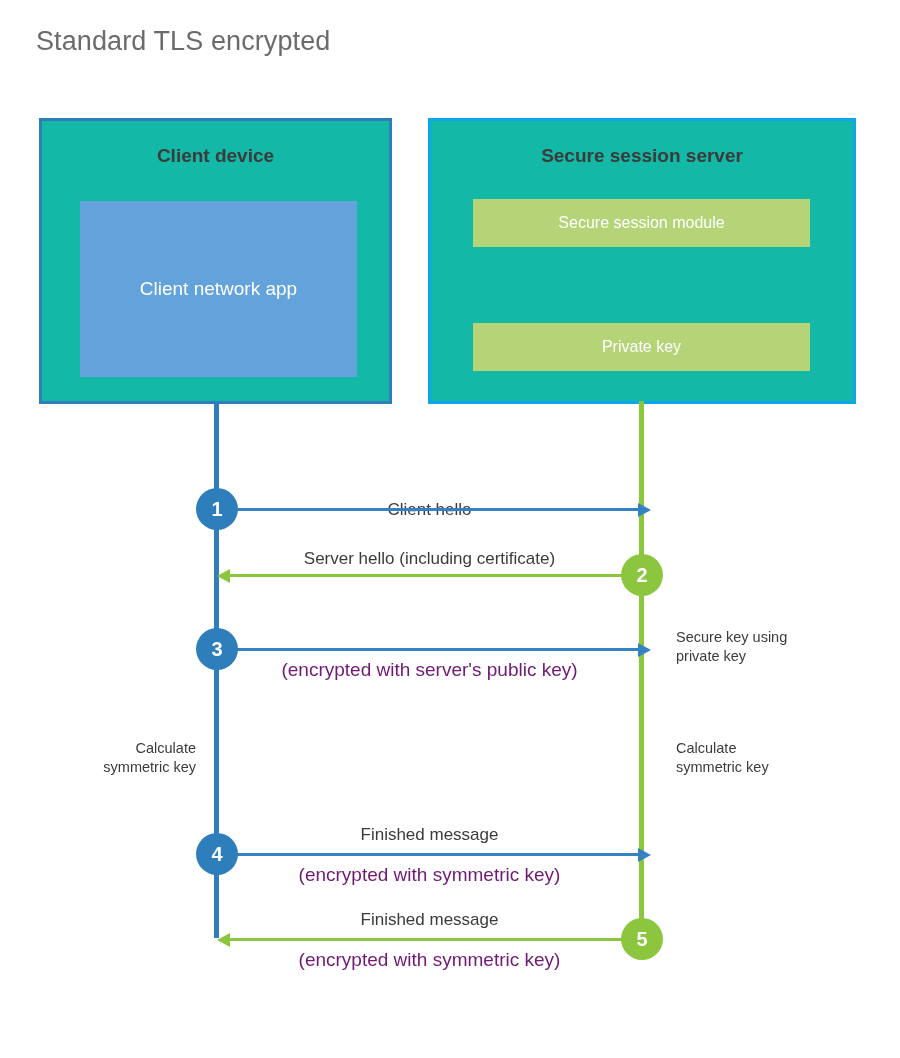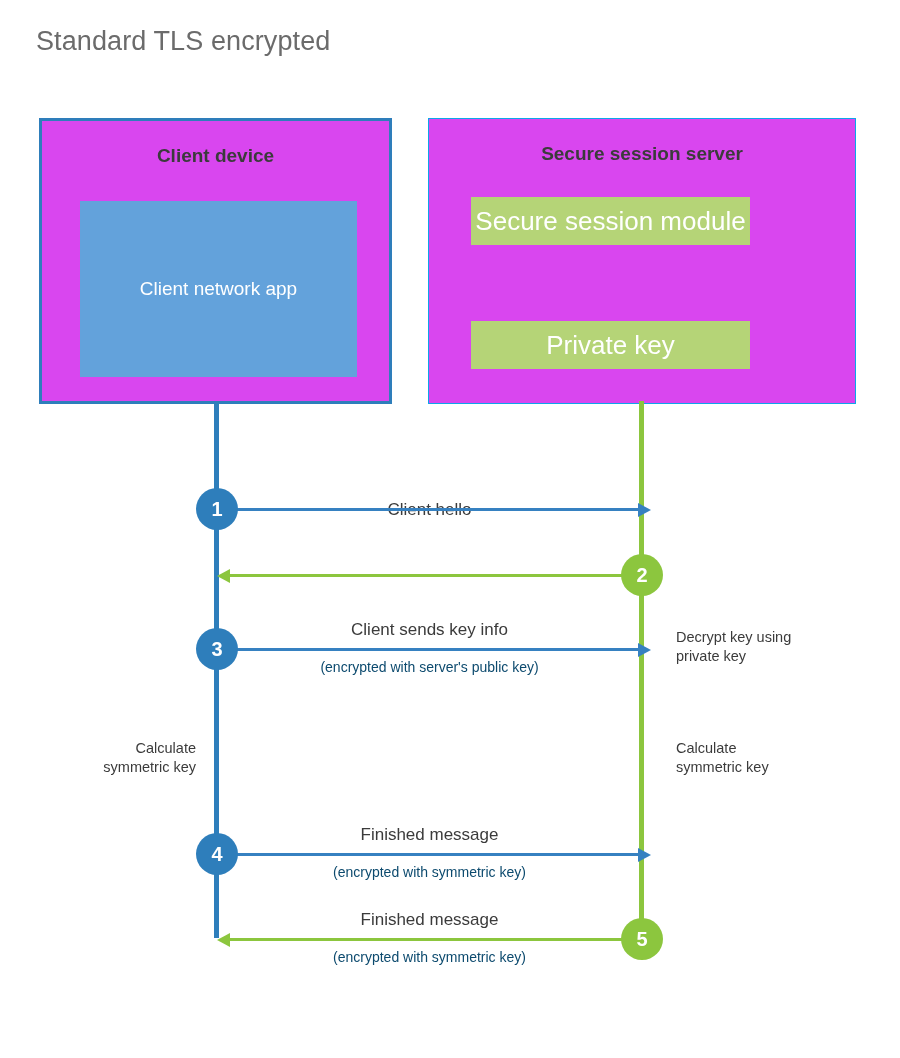--- a/index.html
+++ b/index.html
@@ -27,36 +27,36 @@
     font-size: 27px;
     font-weight: 400;
     color: #6b6b6b;
     letter-spacing: 0.1px;
     white-space: nowrap;
   }
 
   
   .actor-box {
     position: absolute;
-    background: #d946ef;
+    background: #14b8a6;
     box-sizing: border-box;
   }
   #client-box {
     left: 39px;
     top: 118px;
     width: 353px;
     height: 286px;
     border: 3px solid #2E7EBB;
   }
   #server-box {
     left: 428px;
     top: 118px;
     width: 428px;
     height: 286px;
-    border: 1px solid #0ea5e9;
+    border: 3px solid #0ea5e9;
   }
   .actor-title {
     position: absolute;
     left: 0;
     right: 0;
     top: 24px;
     text-align: center;
     font-size: 19px;
     font-weight: bold;
     color: #3b3b3b;
@@ -76,25 +76,25 @@
     display: flex;
     align-items: center;
     justify-content: center;
   }
   #client-app-block span { display: block; padding: 0 12px; }
 
   
   .server-bar {
     position: absolute;
     left: 42px;
-    width: 279px;
+    width: 337px;
     height: 48px;
     background: #B5D477;
     color: #ffffff;
-    font-size: 26px;
+    font-size: 16px;
     display: flex;
     align-items: center;
     justify-content: center;
   }
   #server-bar-0 { top: 78px; }
   #server-bar-1 { top: 140px; }
   #server-bar-2 { top: 202px; }
 
   
   .lifeline {
@@ -157,22 +157,22 @@
   
   .msg-label {
     position: absolute;
     font-size: 17px;
     color: #3b3b3b;
     text-align: center;
     white-space: nowrap;
   }
   .msg-sub {
     position: absolute;
-    font-size: 14px;
-    color: #0c4a6e;
+    font-size: 19px;
+    color: #701a75;
     text-align: center;
     white-space: nowrap;
   }
 
   
   .side-note {
     position: absolute;
     font-size: 14.5px;
     line-height: 19px;
     color: #3b3b3b;
@@ -202,34 +202,34 @@
 
   <div class="lifeline" id="client-lifeline"></div>
   <div class="lifeline" id="server-lifeline"></div>
 
   <div class="msg-label" style="left:217px; top:500px; width:425px;">Client hello</div>
   <div class="arrow blue" style="left:217px; top:508px; width:422px;">
     <span class="head right"></span>
   </div>
   <div class="step-circle blue" style="top:488px;">1</div>
 
+  <div class="msg-label" style="left:217px; top:549px; width:425px;">Server hello (including certificate)</div>
   <div class="arrow green" style="left:229px; top:574px; width:413px;">
     <span class="head left"></span>
   </div>
   <div class="step-circle green" style="top:554px;">2</div>
 
-  <div class="msg-label" style="left:217px; top:620px; width:425px;">Client sends key info</div>
   <div class="arrow blue" style="left:217px; top:648px; width:422px;">
     <span class="head right"></span>
   </div>
   <div class="msg-sub" style="left:217px; top:659px; width:425px;">(encrypted with server's public key)</div>
   <div class="step-circle blue" style="top:628px;">3</div>
 
   <div class="side-note left-align" style="left:676px; top:628px; width:190px;">
-    <div>Decrypt key using</div>
+    <div>Secure key using</div>
     <div>private key</div>
   </div>
 
   <div class="side-note right-align" style="left:20px; top:739px; width:176px;">
     <div>Calculate</div>
     <div>symmetric key</div>
   </div>
   <div class="side-note left-align" style="left:676px; top:739px; width:190px;">
     <div>Calculate</div>
     <div>symmetric key</div>

